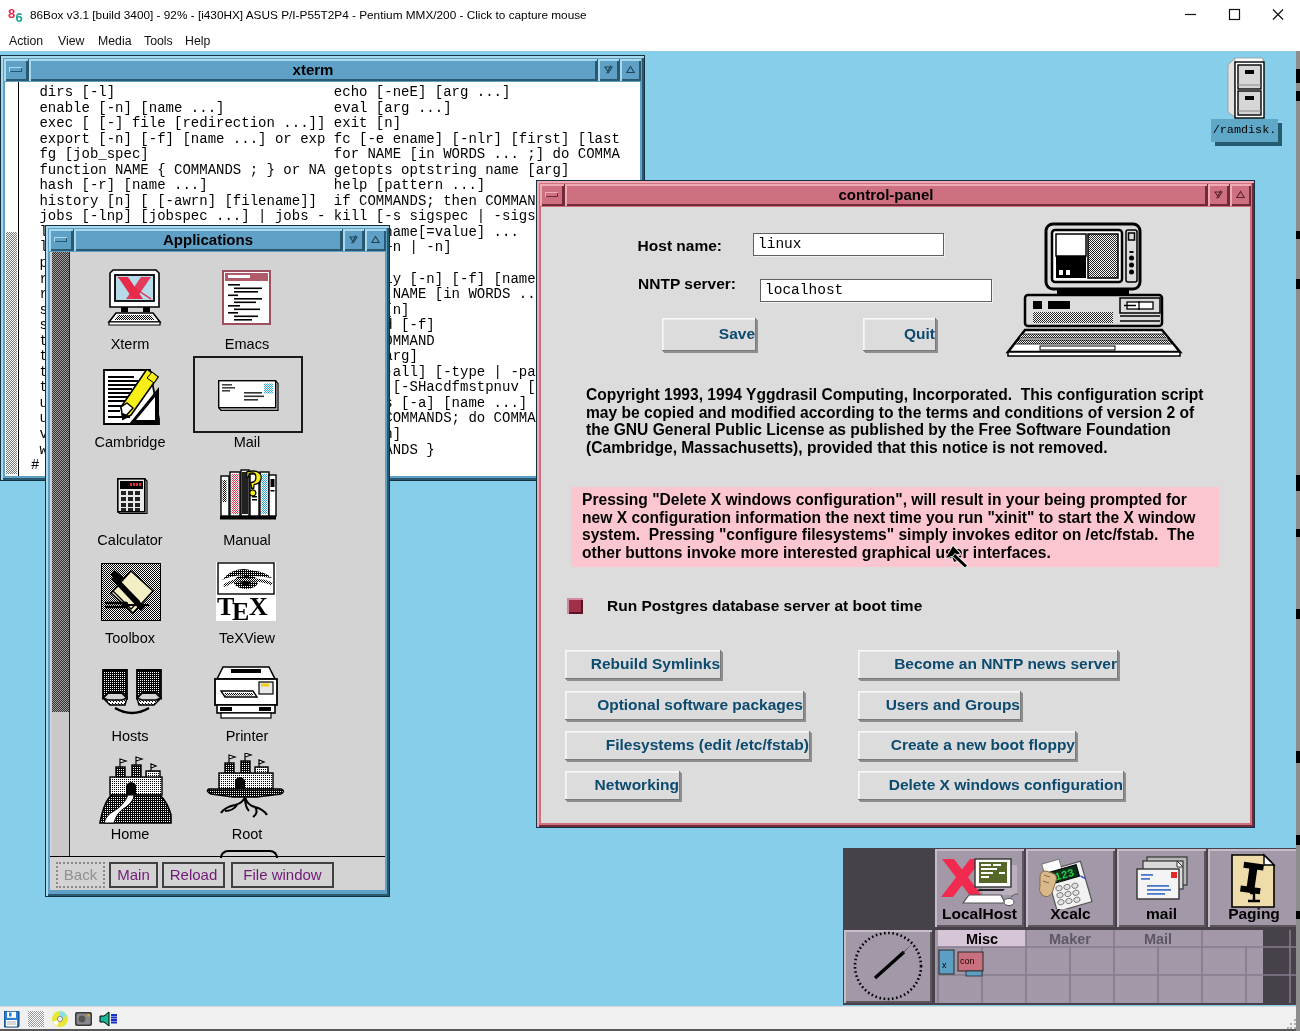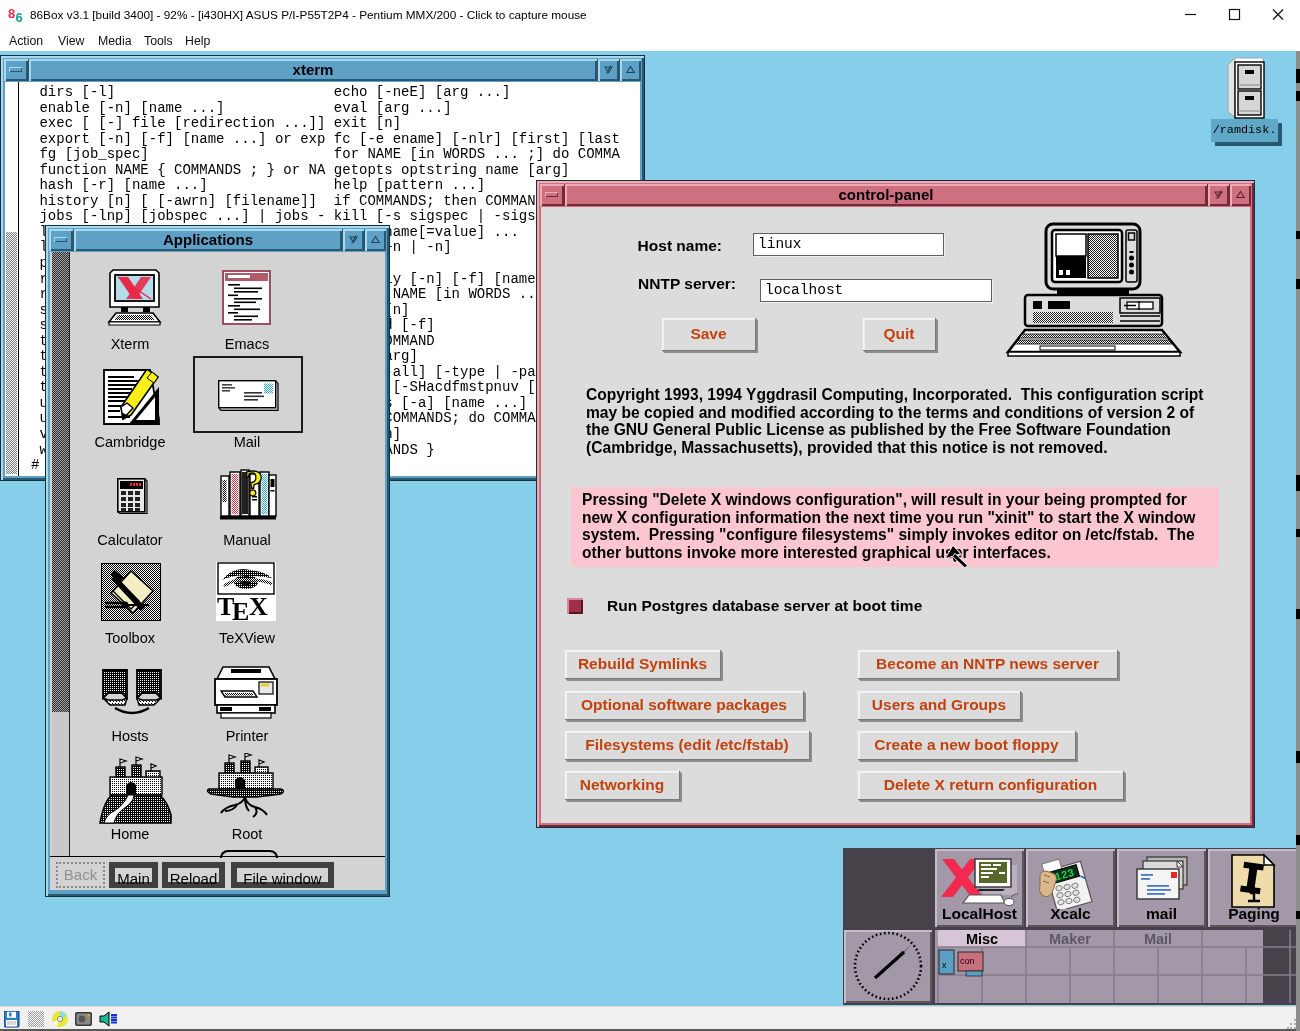--- a/index.html
+++ b/index.html
@@ -27,26 +27,26 @@
 .blue .mindash{background:#5fa0c6;box-shadow:inset 1px 1px 0 #a9d9ec,inset -1px -1px 0 #29586f}
 .pinkw .mindash{background:#cf7080;box-shadow:inset 1px 1px 0 #eeaab5,inset -1px -1px 0 #702a38}
 .content{position:absolute;background:#fff}
 .dith{background:conic-gradient(#787878 25%,#fafafa 0 50%,#787878 0 75%,#fafafa 0);background-size:2px 2px}
 .dithdark{background:conic-gradient(#2e2e2e 25%,#a2a2a2 0 50%,#2e2e2e 0 75%,#a2a2a2 0);background-size:2px 2px}
 
 #xtext{position:absolute;font-family:"Liberation Mono",monospace;font-size:14px;line-height:15.55px;white-space:pre;color:#000;letter-spacing:0.01px}
 
 #apps .content{background:#d3d3d3}
 .applbl{position:absolute;font-size:14.5px;color:#000;text-align:center;width:120px;transform:translateX(-50%)}
-.appbtn{position:absolute;border:6px solid #404040;height:26px;font-size:15px;color:#000000;text-align:center;background:#d3d3d3}
+.appbtn{position:absolute;border:2px solid #404040;height:26px;font-size:15px;color:#701a75;text-align:center;background:#d3d3d3}
 
 #cpanel .content{background:#dcdcdc}
 .cpl{position:absolute;font-weight:bold;font-size:15.5px;color:#000;white-space:pre}
 .tkentry{position:absolute;background:#fff;border:1px solid #606060;box-shadow:1px 1px 0 #f2f2f2;font-family:"Liberation Mono",monospace;font-size:14.5px;color:#000;padding-left:4px;line-height:20px}
-.tkbtn{position:absolute;background:#dcdcdc;box-shadow:inset 1px 1px 0 #f8f8f8,inset 2px 2px 0 #eee, 2px 2px 0 #8d8d8d,1px 1px 0 #8d8d8d;border-right:1px solid #7a7a7a;border-bottom:1px solid #7a7a7a;font-weight:bold;font-size:15.5px;color:#c2410c;text-align:center}
+.tkbtn{position:absolute;background:#dcdcdc;box-shadow:inset 1px 1px 0 #f8f8f8,inset 2px 2px 0 #eee, 2px 2px 0 #8d8d8d,1px 1px 0 #8d8d8d;border-right:1px solid #7a7a7a;border-bottom:1px solid #7a7a7a;font-weight:bold;font-size:15.5px;color:#0c4a6e;text-align:right}
 #pinkbox{position:absolute;left:571px;top:487px;width:648px;height:80px;background:#fbc6cf}
 
 #dock{position:absolute;left:843px;top:848px;width:457px;height:157px;background:#47414a}
 .dbtn{position:absolute;background:#a398a7;box-shadow:inset 1px 1px 0 #c6bcca,inset 2px 2px 0 #c6bcca,inset -1px -1px 0 #5c555c,inset -2px -2px 0 #5c555c}
 .dbtn .lbl{position:absolute;bottom:4px;width:100%;text-align:center;font-weight:bold;font-size:15.5px;color:#000}
 </style></head>
 <body>
 <svg width="0" height="0" style="position:absolute">
  <defs>
   <pattern id="p50" width="2" height="2" patternUnits="userSpaceOnUse">
@@ -218,21 +218,21 @@
     </div>
   <div style="position:absolute;left:30px;top:417px;width:16px;height:16px;background:#9e3048;box-shadow:inset 1px 1px 0 #d389a0,inset 2px 2px 0 #d389a0,inset -1px -1px 0 #5c1424,inset -2px -2px 0 #5c1424"></div>
   <div class="cpl" style="left:70px;top:416px">Run Postgres database server at boot time</div>
   <div class="tkbtn" style="left:28px;top:469px;width:156px;height:29px;line-height:27px">Rebuild Symlinks</div>
   <div class="tkbtn" style="left:28px;top:550px;width:245px;height:29px;line-height:27px">Filesystems (edit /etc/fstab)</div>
   <div class="tkbtn" style="left:28px;top:510px;width:239px;height:29px;line-height:27px">Optional software packages</div>
   <div class="tkbtn" style="left:28px;top:590px;width:115px;height:29px;line-height:27px">Networking</div>
   <div class="tkbtn" style="left:321px;top:469px;width:260px;height:29px;line-height:27px">Become an NNTP news server</div>
   <div class="tkbtn" style="left:321px;top:510px;width:163px;height:29px;line-height:27px">Users and Groups</div>
   <div class="tkbtn" style="left:321px;top:550px;width:218px;height:29px;line-height:27px">Create a new boot floppy</div>
-  <div class="tkbtn" style="left:321px;top:590px;width:266px;height:29px;line-height:27px">Delete X return configuration</div>
+  <div class="tkbtn" style="left:321px;top:590px;width:266px;height:29px;line-height:27px">Delete X windows configuration</div>
   <svg style="position:absolute;left:408px;top:364px" width="28" height="26" viewBox="0 0 28 26">
       <g fill="#000" stroke="#fff" stroke-width="1.5" paint-order="stroke">
         <path d="M8 1 L1 13 L7 11 L9 17 L12 16 L10.5 10 L15 8.5 Z"></path>
         <path d="M10 9 L22 20.5 L20 22.5 L8 11.5 Z"></path>
       </g>
     </svg>
  </div>
 
  <div class="win blue" id="apps" style="left:45px;top:225px;width:345px;height:672px">
   <div class="frame bevL"></div>

